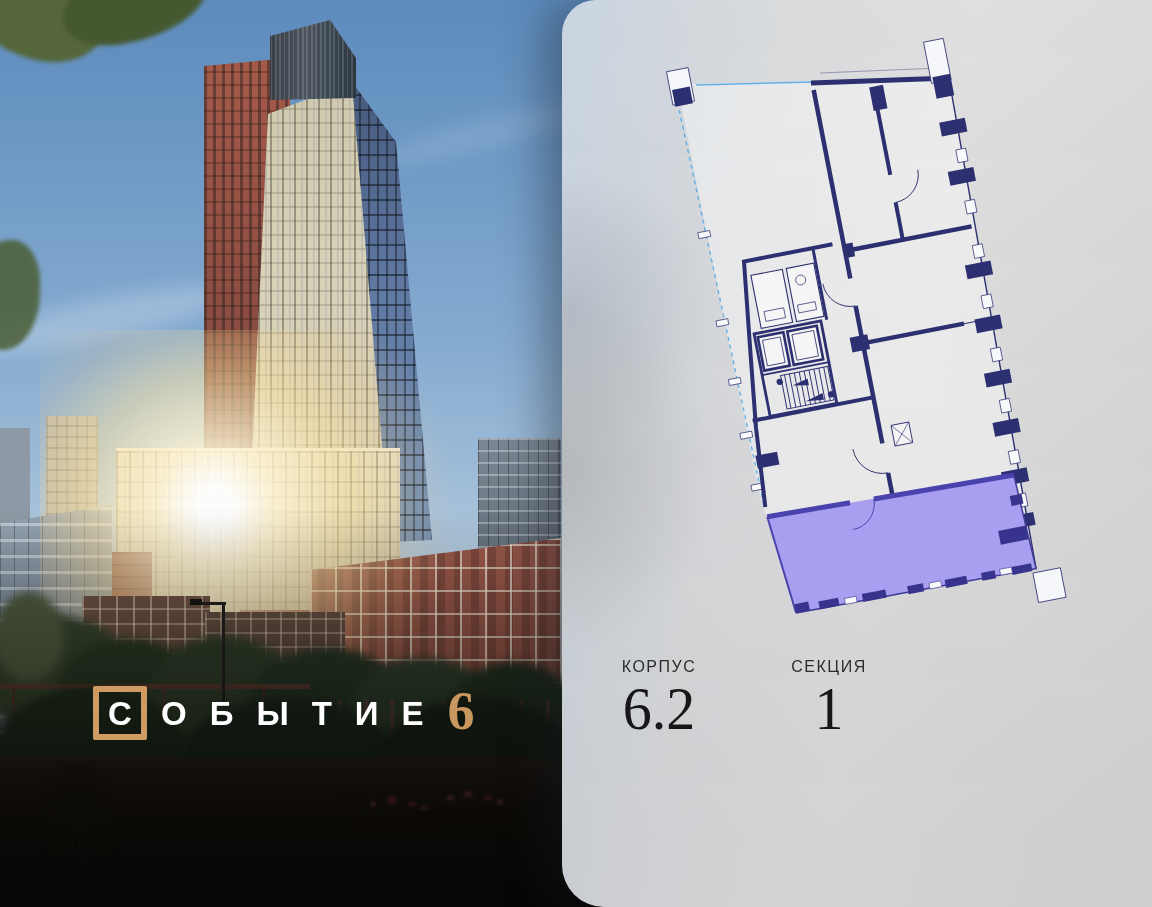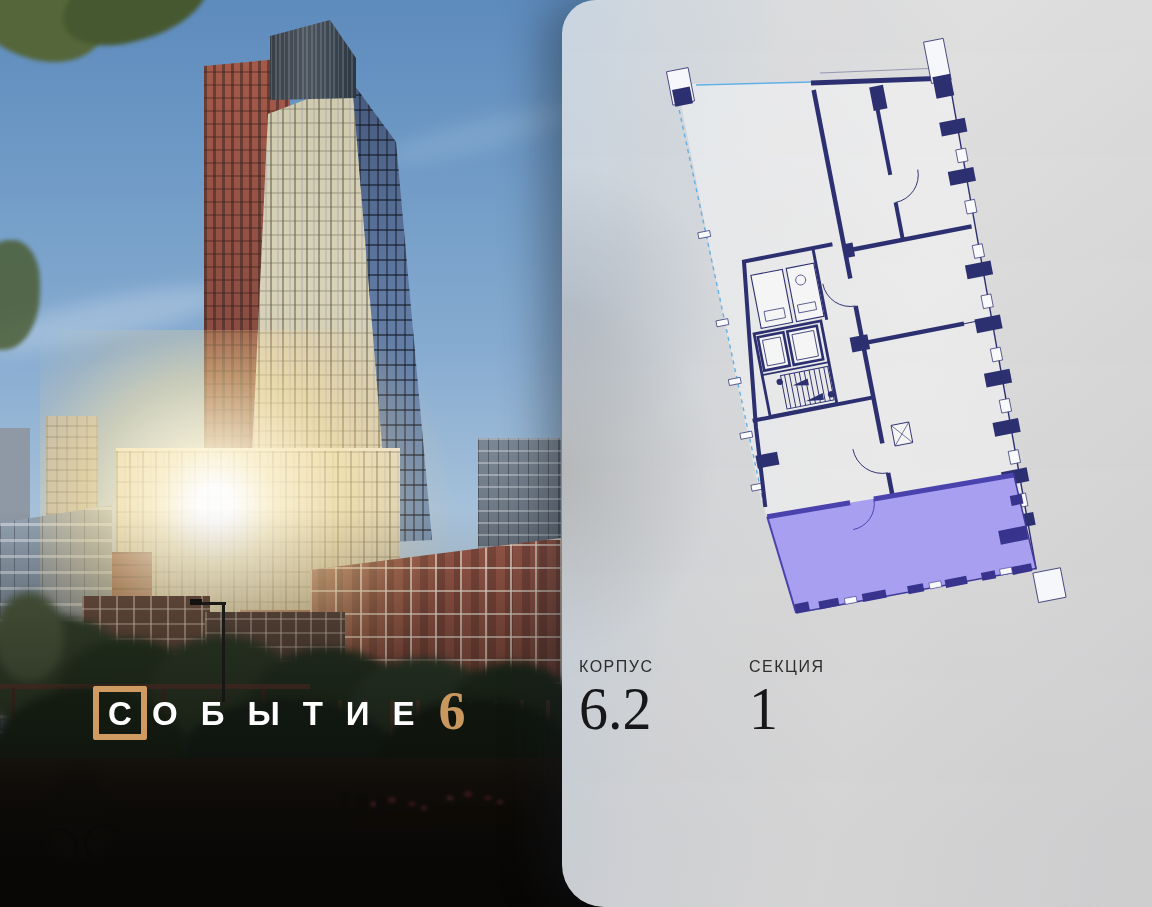--- a/index.html
+++ b/index.html
@@ -99,32 +99,32 @@
   .fig3{left:376px;top:796px;width:8px;height:24px;}
   .fig4{left:534px;top:792px;width:9px;height:28px;}
 
   .vignette{position:absolute;inset:0;pointer-events:none;
     background:linear-gradient(180deg,rgba(0,0,0,0) 56%,rgba(12,10,8,.30) 73%,rgba(8,7,5,.62) 87%,rgba(6,5,4,.80) 100%);}
 
   
   .logo{position:absolute;left:93px;top:686px;display:flex;align-items:center;z-index:6;}
   .logo-box{width:54px;height:54px;border:6px solid #cf9b62;box-sizing:border-box;display:flex;align-items:center;justify-content:center;border-radius:2px;}
   .logo-letter{font-size:33px;font-weight:700;color:#fff;line-height:1;}
-  .logo-rest{margin-left:5px;font-size:33px;font-weight:700;color:#fff;letter-spacing:23px;line-height:1;}
+  .logo-rest{margin-left:14px;font-size:33px;font-weight:700;color:#fff;letter-spacing:23px;line-height:1;}
   .logo-num{font-family:"Liberation Serif",serif;font-size:54px;font-weight:700;color:#c9985f;line-height:1;margin-left:1px;transform:translateY(-2px);}
 
   
   .panel{position:absolute;left:562px;top:0;width:590px;height:907px;border-radius:34px 0 0 42px;
     background:linear-gradient(100deg,#c4d1de 0%,#ccd3da 15%,#d7d8da 32%,#dcdcdc 55%,#d5d5d6 100%);
     box-shadow:-18px 0 44px rgba(20,25,35,.38);}
   .panel::before{content:"";position:absolute;inset:0;border-radius:inherit;pointer-events:none;
     background:radial-gradient(220px 260px at 0% 52%,rgba(150,143,134,.38),transparent 70%),radial-gradient(200px 200px at 2% 34%,rgba(125,134,148,.28),transparent 70%),linear-gradient(180deg,rgba(255,255,255,.10),rgba(110,110,115,.07) 92%);}
   .plan-svg{position:absolute;left:0;top:0;}
 
-  .info-col{position:absolute;width:160px;text-align:left;top:658px;}
+  .info-col{position:absolute;width:160px;text-align:center;top:658px;}
   .ic1{left:17px;} .ic2{left:187px;} .ic3{left:347px;}
   .info-label{font-size:16px;font-weight:500;letter-spacing:1.5px;color:#2d2d2d;}
   .info-value{margin-top:4px;font-family:"Liberation Serif",serif;font-size:58px;color:#17171a;line-height:1;transform:scaleY(1.06);}
 </style>
 </head>
 <body>
 
 <div class="stage">
 
   <div class="photo">

